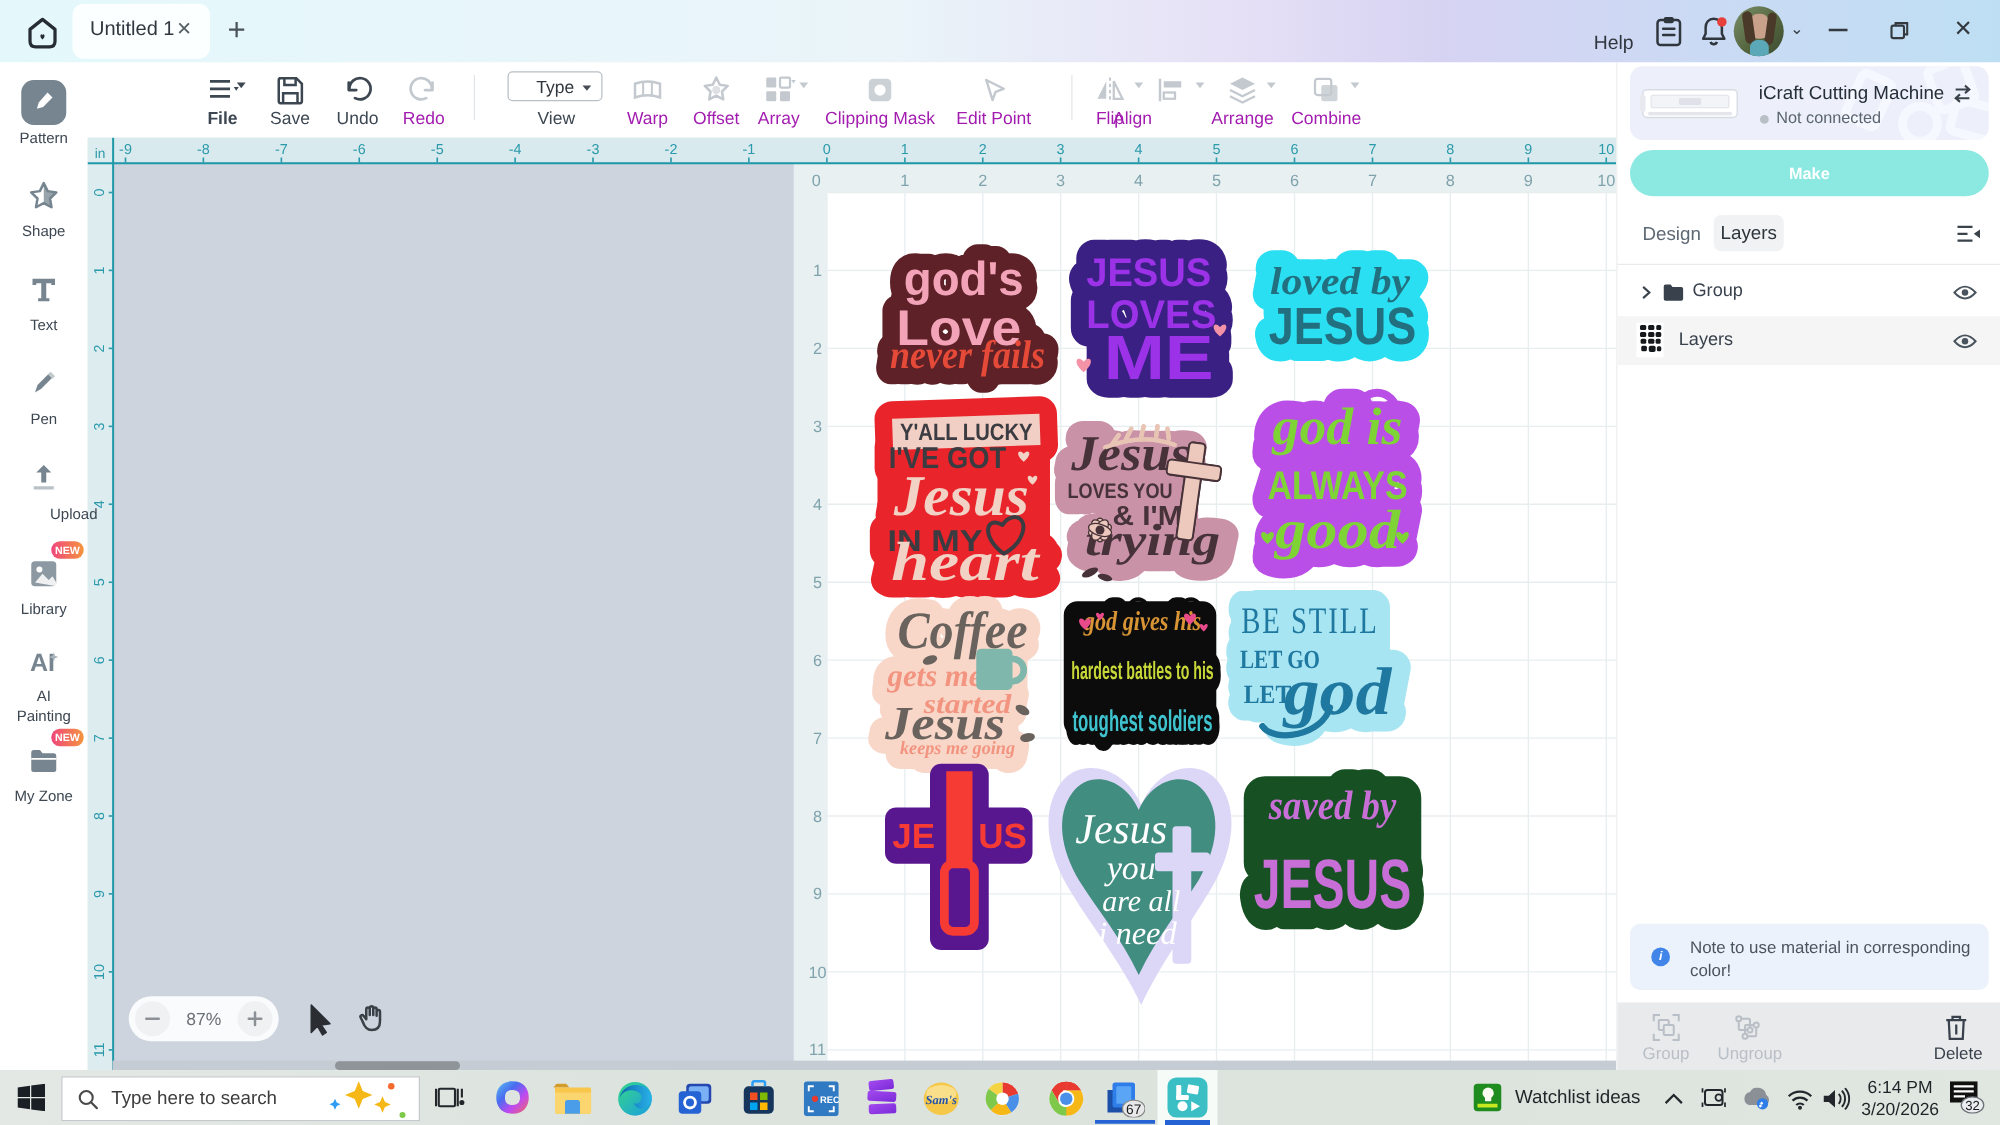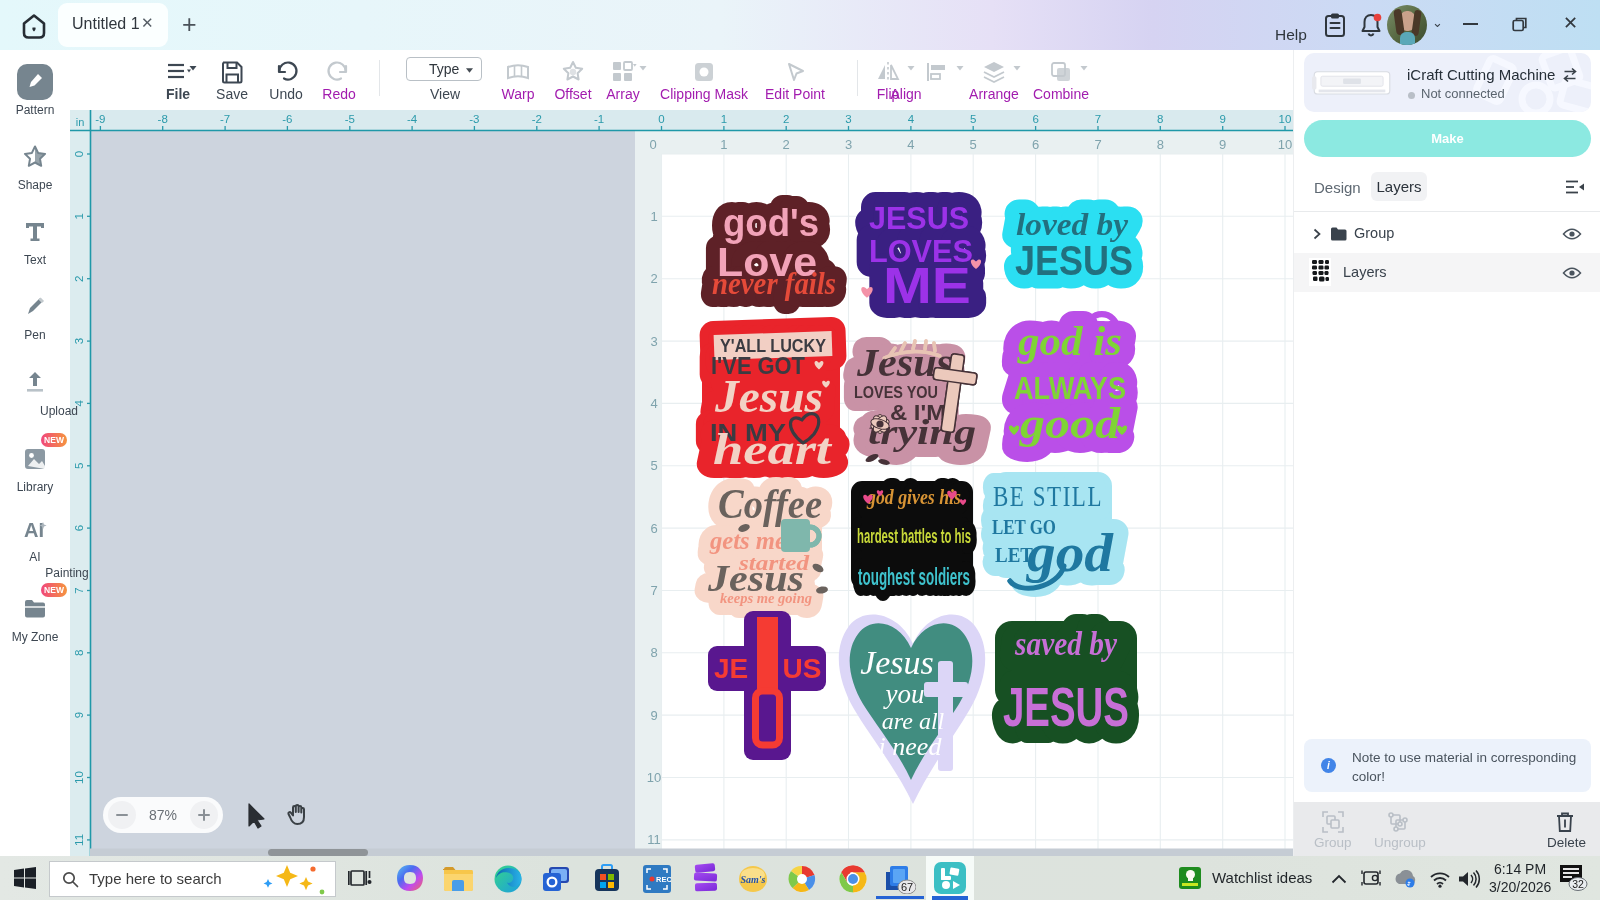--- a/index.html
+++ b/index.html
@@ -453,21 +453,21 @@
       <circle cx="11.5" cy="11.5" r="2.4" fill="#fff"></circle>
       <path d="M 8 22 l 6 -7 5 5 3 -3 3 5 l 0 3 Z" fill="#fff" opacity=".85"></path>
     </svg>
     <div class="slabel" style="top:430px;">Library</div>
     <div style="position:absolute;left:41px;top:383px;width:26px;height:14px;border-radius:7px;background:linear-gradient(90deg,#f0467c,#f5953e);color:#fff;font-size:8.5px;font-weight:bold;text-align:center;line-height:14px;">NEW</div>
     <svg width="30" height="30" viewBox="0 0 30 30" style="position:absolute;left:20px;top:464px">
       <text x="4" y="23" font-size="20" font-weight="bold" fill="#76858f" font-family="Liberation Sans">AI</text>
       <path d="M 23 8 l 1 2.6 2.6 1 -2.6 1 -1 2.6 -1 -2.6 -2.6 -1 2.6 -1 Z" fill="#aab4bc"></path>
     </svg>
     <div class="slabel" style="top:500px;">AI</div>
-    <div class="slabel" style="top:516px;margin-left:32px;">Painting</div>
+    <div class="slabel" style="top:516px;">Painting</div>
     <svg width="30" height="30" viewBox="0 0 30 30" style="position:absolute;left:20px;top:544px">
       <path d="M 5 8 q 0 -2 2 -2 l 5 0 2 2.5 9 0 q 2 0 2 2 l 0 11 q 0 2 -2 2 l -16 0 q -2 0 -2 -2 Z" fill="#76858f"></path>
       <path d="M 5 13 l 20 0" stroke="#fff" stroke-width="1.4"></path>
     </svg>
     <div class="slabel" style="top:580px;">My Zone</div>
     <div style="position:absolute;left:41px;top:533px;width:26px;height:14px;border-radius:7px;background:linear-gradient(90deg,#f0467c,#f5953e);color:#fff;font-size:8.5px;font-weight:bold;text-align:center;line-height:14px;">NEW</div>
   </div>
 
 <div id="rightpanel">
  <div style="position:absolute;left:10px;top:3px;width:287px;height:59px;background:#edf0fa;border-radius:10px;overflow:hidden;">

